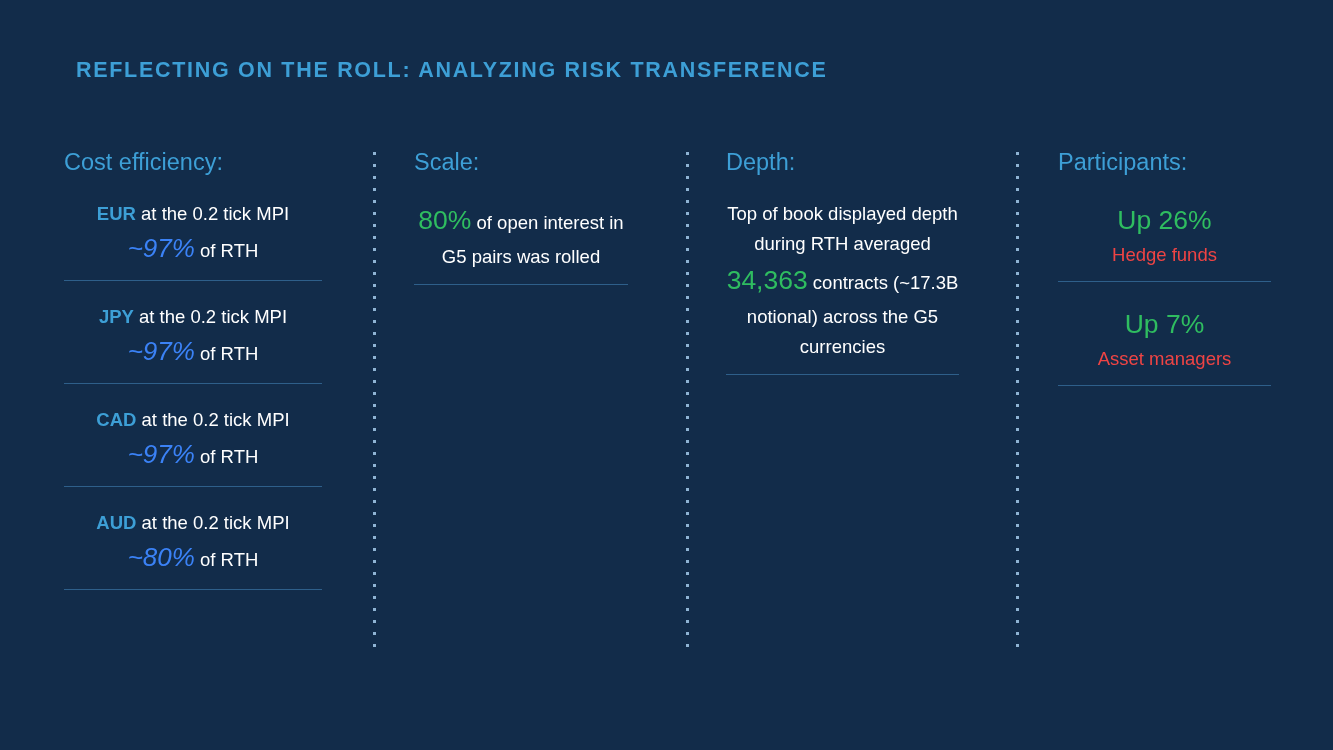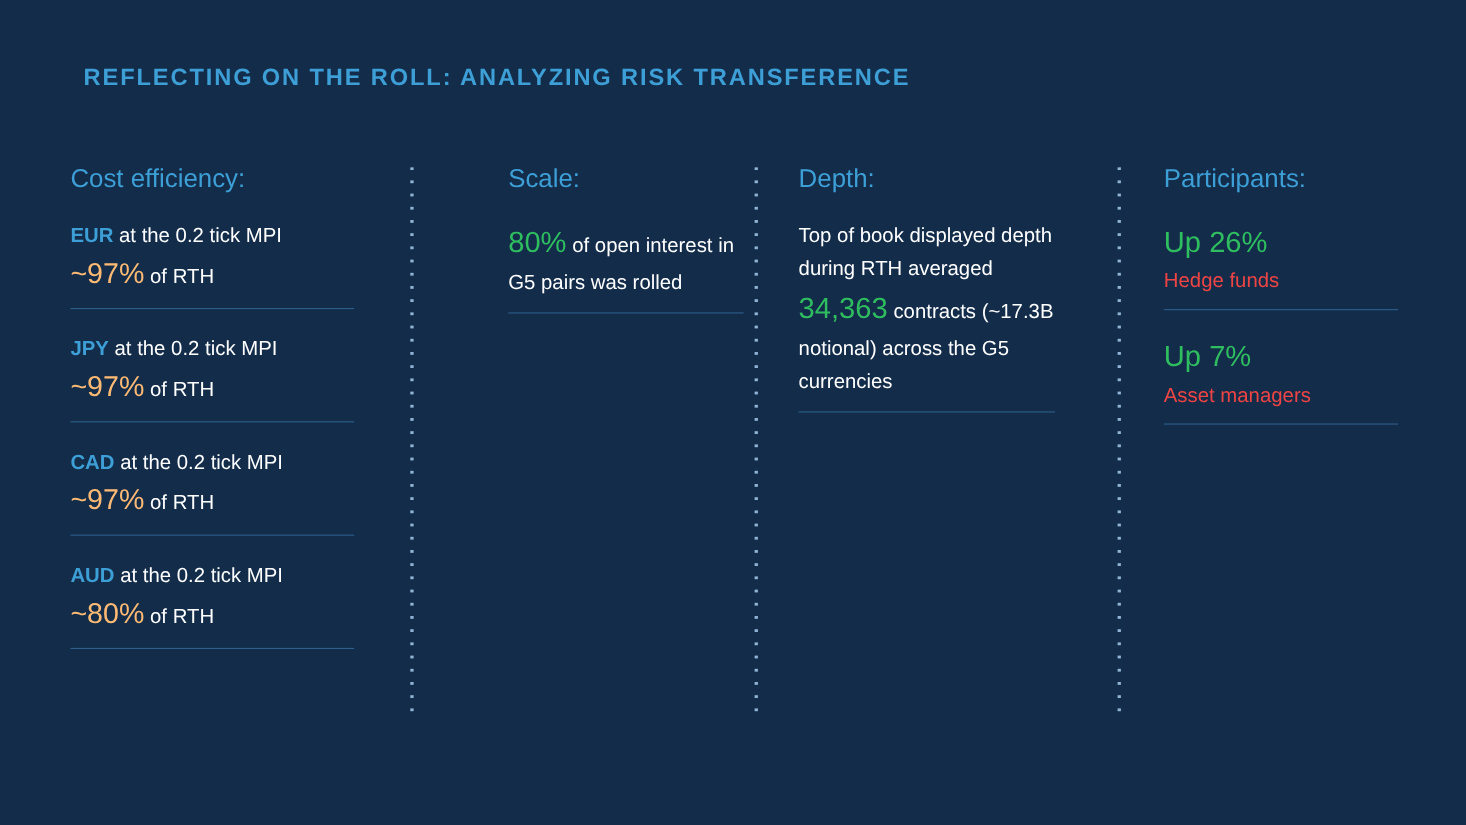--- a/index.html
+++ b/index.html
@@ -43,21 +43,21 @@
     top: 148px;
     width: 1333px;
     height: 520px;
   }
 
   .column {
     position: absolute;
     top: 0;
   }
   .col-0 { left: 64px;   width: 258px; }
-  .col-1 { left: 414px;  width: 214px; margin-left: 48px; }
+  .col-1 { left: 414px;  width: 214px; }
   .col-2 { left: 726px;  width: 233px; }
   .col-3 { left: 1058px; width: 213px; }
 
   .col-head {
     font-size: 23.5px;
     color: #3d9fd6;
     line-height: 1.2;
     margin: 0 0 23px 0;
     white-space: nowrap;
   }
@@ -67,28 +67,29 @@
     padding: 0 0 12px 0;
     border-bottom: 1.4px solid #2e5f8a;
     margin-bottom: 21px;
   }
   .item:last-child { margin-bottom: 0; }
 
   .item-text {
     font-size: 18.5px;
     line-height: 1.62;
     color: #ffffff;
+    text-align: center;
   }
 
   .big {
     font-size: 26px;
     line-height: 1.5;
   }
 
-  .accent-green { color: #fdba74; }
+  .accent-green { color: #3b82f6; font-style: italic; }
   .accent-blue  { color: #3d9fd6; font-weight: bold; }
 
   .grn-big {
     color: #2fbd60;
     font-size: 26.5px;
   }
 
   
   .sub-label {
     font-size: 18.5px;

